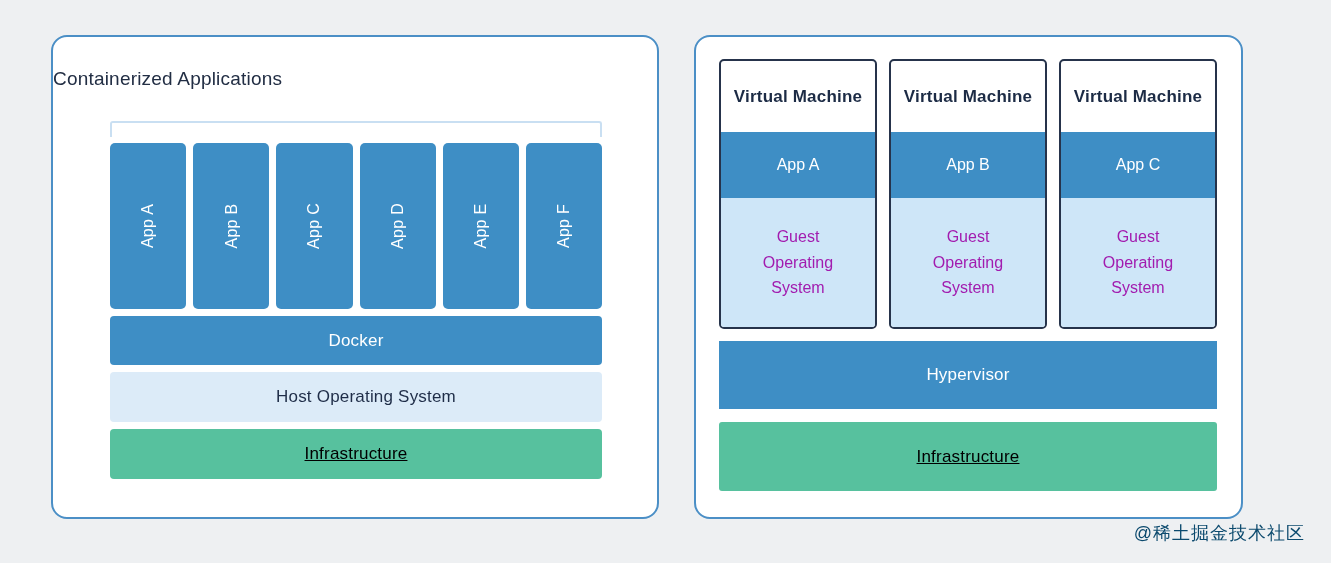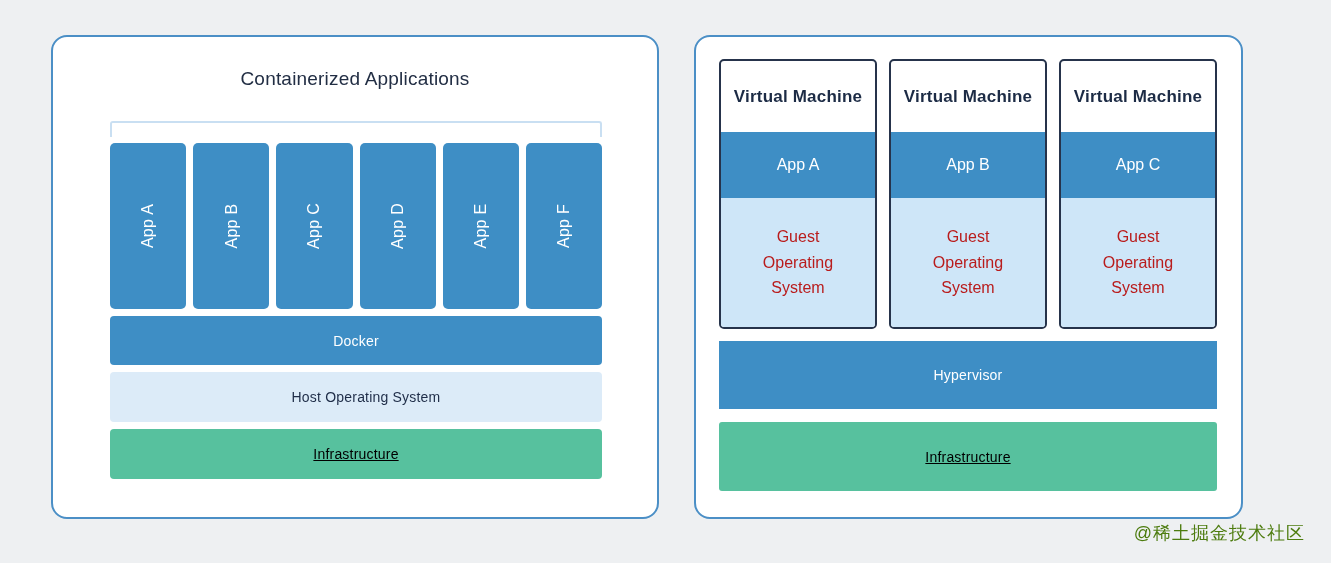--- a/index.html
+++ b/index.html
@@ -20,21 +20,21 @@
     border:2px solid #4b8fc6;
     border-radius:16px;
     box-sizing:border-box;
   }
   .panel-left{left:51px;width:608px;}
   .panel-right{left:694px;width:549px;}
 
   
   .lp-title{
     position:absolute;left:0;top:31px;width:100%;
-    text-align:center;
+    text-align:left;
     font-size:19px;font-weight:500;
     color:#222e44;letter-spacing:.2px;
   }
   .lp-content{position:absolute;left:57px;top:84px;width:492px;}
   .bracket{
     height:16px;
     border:2px solid #c9dff2;border-bottom:none;
     border-radius:3px 3px 0 0;
     box-sizing:border-box;
   }
@@ -45,21 +45,21 @@
     display:flex;align-items:center;justify-content:center;
   }
   .app-col span{
     transform:rotate(-90deg);
     white-space:nowrap;
     color:#ffffff;font-size:16px;letter-spacing:.3px;
   }
   .bar{
     border-radius:4px;
     display:flex;align-items:center;justify-content:center;
-    font-size:14px;letter-spacing:.2px;
+    font-size:17px;letter-spacing:.2px;
     box-sizing:border-box;
   }
   .bar-blue{background:#3e8ec5;color:#ffffff;}
   .bar-lightblue{background:#dcebf8;color:#1f2d48;padding-left:20px;}
   .bar-green{background:#57c19e;color:#000000;text-decoration:underline;}
   .lp-docker{margin-top:7px;height:49px;}
   .lp-host{margin-top:7px;height:50px;}
   .lp-infra{margin-top:7px;height:50px;}
 
   
@@ -80,32 +80,32 @@
     letter-spacing:.2px;
   }
   .vm-app{
     height:66px;flex:none;
     background:#3e8ec5;color:#ffffff;
     display:flex;align-items:center;justify-content:center;
     font-size:16px;
   }
   .vm-os{
     flex:1;
-    background:#cee6f8;color:#b91c1c;
+    background:#cee6f8;color:#a21caf;
     display:flex;align-items:center;justify-content:center;
     text-align:center;
     font-size:16px;line-height:1.62;
     padding:0 26px;
   }
   .rp-hyper{margin-top:12px;height:68px;border-radius:0;}
   .rp-infra{margin-top:13px;height:69px;border-radius:3px;}
 
   .watermark{
     position:absolute;right:26px;top:521px;
-    font-size:18px;color:#4d7c0f;letter-spacing:1px;
+    font-size:18px;color:#0c4a6e;letter-spacing:1px;
   }
 </style>
 </head>
 <body>
 
 <div class="canvas">
 
   <div class="panel panel-left">
     <div class="lp-title">Containerized Applications</div>
     <div class="lp-content">

